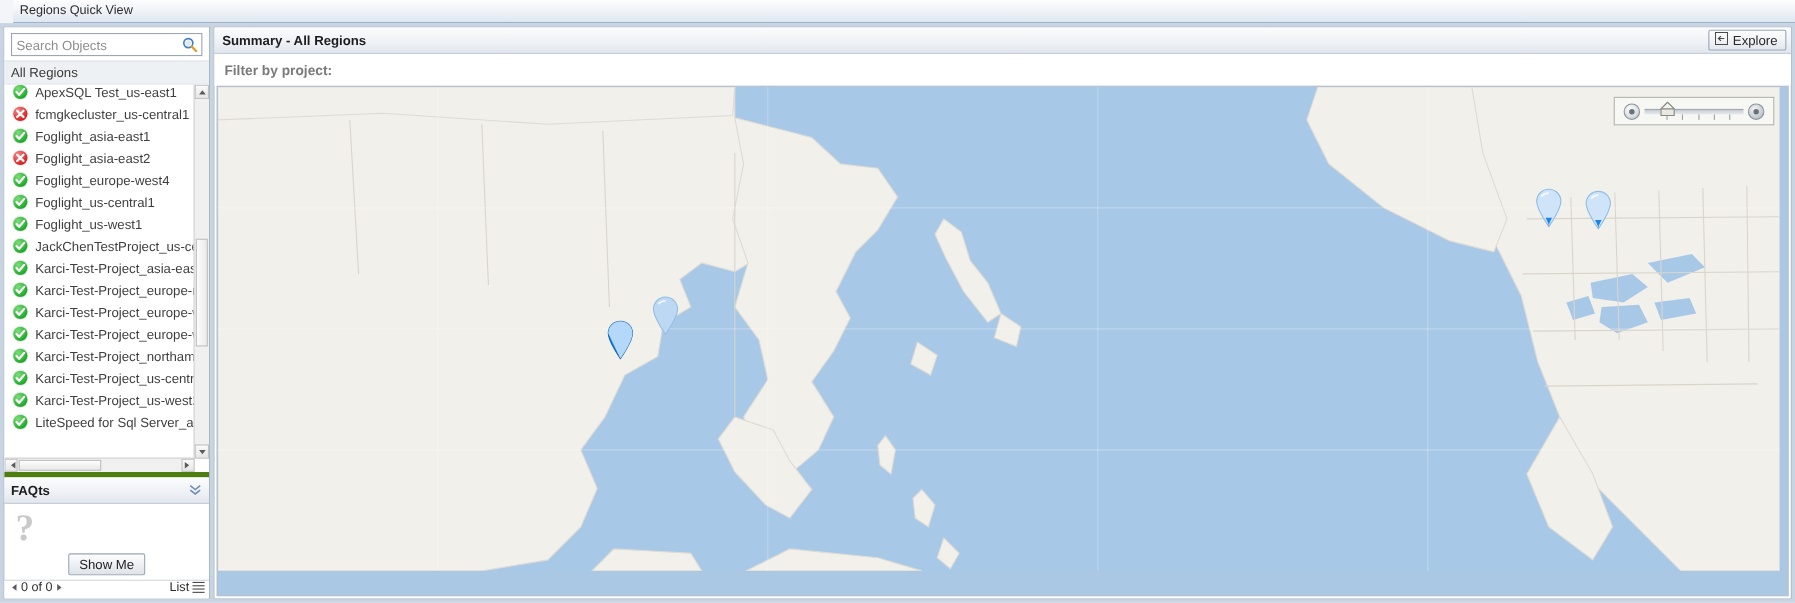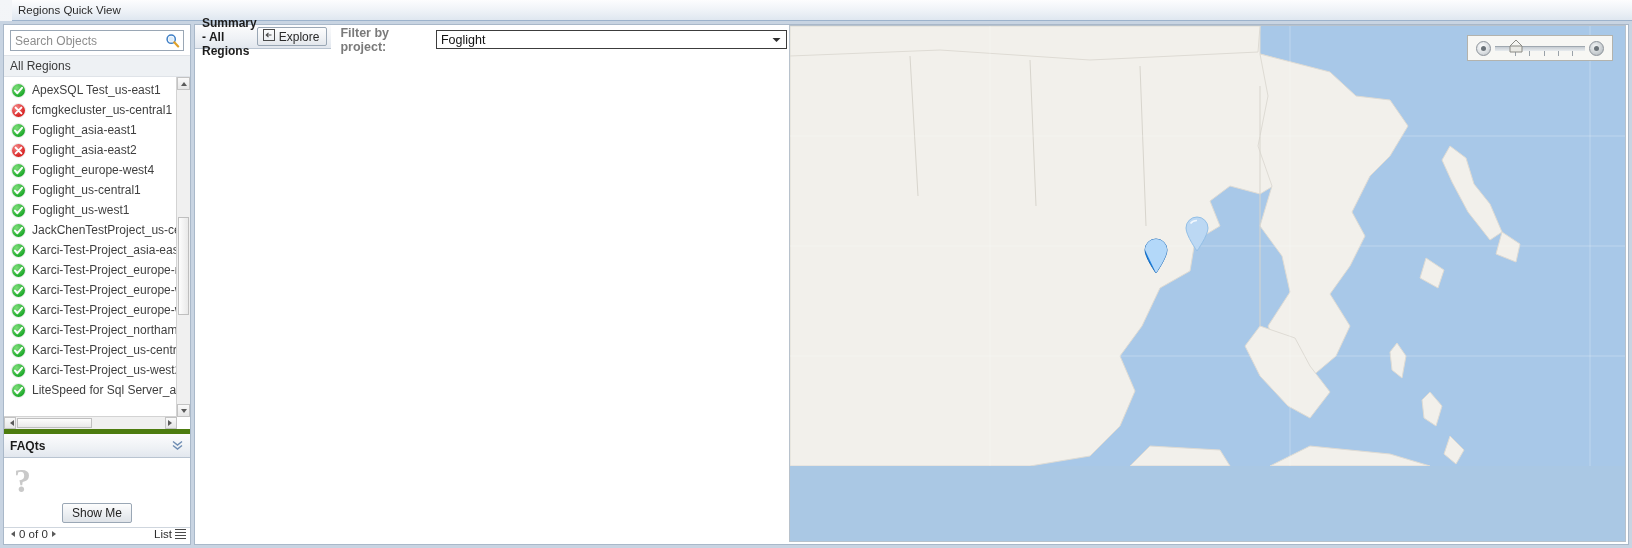--- a/index.html
+++ b/index.html
@@ -34,21 +34,21 @@
   .searchbox{position:relative;height:19px;border:1px solid #9aa7b5;background:#fff;}
   .searchbox input{position:absolute;inset:0;border:0;outline:0;width:100%;
      box-sizing:border-box;padding:0 22px 0 4px;font-family:"Liberation Sans",sans-serif;
      font-size:12px;color:#555;background:transparent;}
   .searchbox input::placeholder{color:#8d8d8d;}
   .mag{position:absolute;right:3px;top:2px;width:15px;height:15px;}
   .allregions{padding:3px 6px;background:#eef1f4;border-top:1px solid #dfe3e8;
      border-bottom:1px solid #dfe3e8;font-size:12px;color:#3a3a3a;}
   .listwrap{position:relative;flex:1 1 auto;overflow:hidden;background:#fff;}
   .listarea{position:absolute;top:0;left:0;right:13px;bottom:12px;overflow:hidden;}
-  .ritem{height:20px;display:flex;align-items:flex-end;padding-left:8px;
+  .ritem{height:20px;display:flex;align-items:flex-start;padding-left:8px;
      white-space:nowrap;font-size:12px;color:#3f3f3f;}
   .ritem .lbl{margin-left:7px;overflow:hidden;}
   .dot{width:13px;height:13px;flex:0 0 13px;border-radius:50%;position:relative;
      box-shadow:0 0 0 1px rgba(0,0,0,.08);}
   .dot.ok{background:radial-gradient(circle at 35% 30%,#7ede7a,#1faa2b 70%,#128a22);}
   .dot.err{background:radial-gradient(circle at 35% 30%,#f58b8b,#d81f1f 70%,#b01212);}
   .dot svg{position:absolute;left:0;top:0;}
   
   .vsb{position:absolute;right:0;top:0;width:13px;bottom:12px;
      background:#f0f0f0;border-left:1px solid #d3d3d3;}
@@ -82,21 +82,21 @@
      font-family:"Liberation Sans",sans-serif;cursor:default;}
   .statusbar{height:17px;box-sizing:border-box;border-top:1px solid #cfd6de;
      background:#fff;display:flex;align-items:flex-start;justify-content:space-between;
      padding:0 4px;font-size:11.5px;color:#333;}
   .nav{display:flex;align-items:center;gap:4px;}
   .listlink{display:flex;align-items:center;gap:3px;color:#2c2c2c;}
   .listicon{display:flex;flex-direction:column;gap:2px;}
   .listicon span{display:block;width:11px;height:1px;background:#4a4a4a;}
   
   .main{flex:1 1 auto;margin-left:3px;background:#fff;border:1px solid #a9b8c9;
-     display:flex;flex-direction:row;box-sizing:border-box;min-width:0;}
+     display:flex;flex-direction:column;box-sizing:border-box;min-width:0;}
   .main-head{height:24px;flex:0 0 24px;box-sizing:border-box;
      background:linear-gradient(#fcfcfd,#eef1f5 60%,#e2e7ee);
      border-bottom:1px solid #b9c4d1;display:flex;align-items:center;
      justify-content:space-between;padding:0 4px 0 7px;}
   .main-head .ttl{font-weight:bold;font-size:12px;color:#1c1c1c;}
   .explore{display:flex;align-items:center;gap:4px;padding:1px 7px 1px 5px;
      border:1px solid #9aa7b5;border-radius:2px;
      background:linear-gradient(#fdfdfd,#f0f2f5 55%,#e3e7ec);font-size:12px;color:#2a2a2a;}
   .filterrow{height:29px;flex:0 0 29px;display:flex;align-items:center;padding-left:9px;background:#fff;}
   .filterlbl{font-weight:bold;font-size:12.5px;color:#7a7a7a;margin-right:8px;}
@@ -351,28 +351,20 @@
               <rect x="0.5" y="0.5" width="11" height="11" fill="none" stroke="#4a4a4a"></rect>
               <path d="M8.5 6 L3.5 6 M5.5 3.8 L3.2 6 L5.5 8.2" fill="none" stroke="#4a4a4a" stroke-width="1.1"></path>
             </svg>
           </span>
           <span>Explore</span>
         </span>
       </div>
 
       <div class="filterrow">
         <span class="filterlbl">Filter by project:</span>
-        <div class="ddl">
-          <span class="val">Foglight</span>
-          <span class="arrowbox">
-            <svg width="9" height="6" viewBox="0 0 9 6">
-                <path d="M0.5 1 L4.5 5 L8.5 1" fill="#2d2d2d"></path>
-              </svg>
-          </span>
-        </div>
       </div>
 
       <div class="mapwrap">
         <svg width="1420" height="440" viewBox="0 0 1420 440">
           <rect x="0" y="0" width="1420" height="440" fill="#a8c8e8"></rect>
           <g fill="#f2f0eb" stroke="#dedbd4" stroke-width="1">
 
             <path d="M0,0 L470,0 L470,28 L520,42 L540,70 L520,95 L495,120 L500,150 L470,168
                      L440,160 L420,175 L430,200 L405,215 L400,245 L370,262 L352,300 L330,330
                      L345,365 L330,400 L300,430 L240,440 L0,440 Z"></path>

